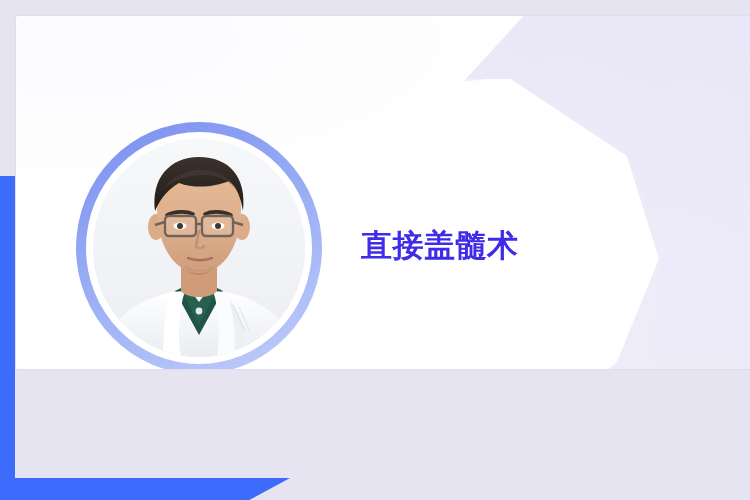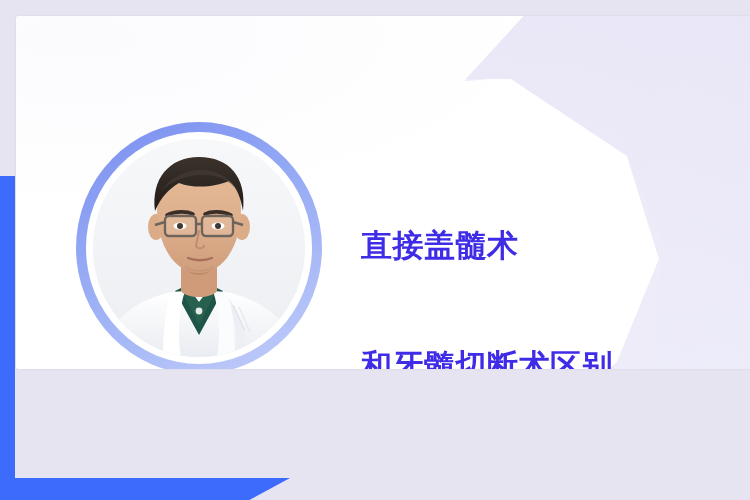--- a/index.html
+++ b/index.html
@@ -252,18 +252,17 @@
           <path d="M95 119 C102 122 112 122 119 119" stroke="#a86f5c" stroke-width="2.4" fill="none" stroke-linecap="round"></path>
 
           <path d="M92 128 C100 133 114 133 121 128" stroke="#c29170" stroke-width="1.6" fill="none" opacity="0.6"></path>
         </svg>
       </div>
     </div>
 
     <div class="info">
       <div class="title">
         <span class="line">直接盖髓术</span>
-        <span class="line">和牙髓切断术区别</span>
       </div>
 
     </div>
   </div>
 </div>
 
 </body></html>

